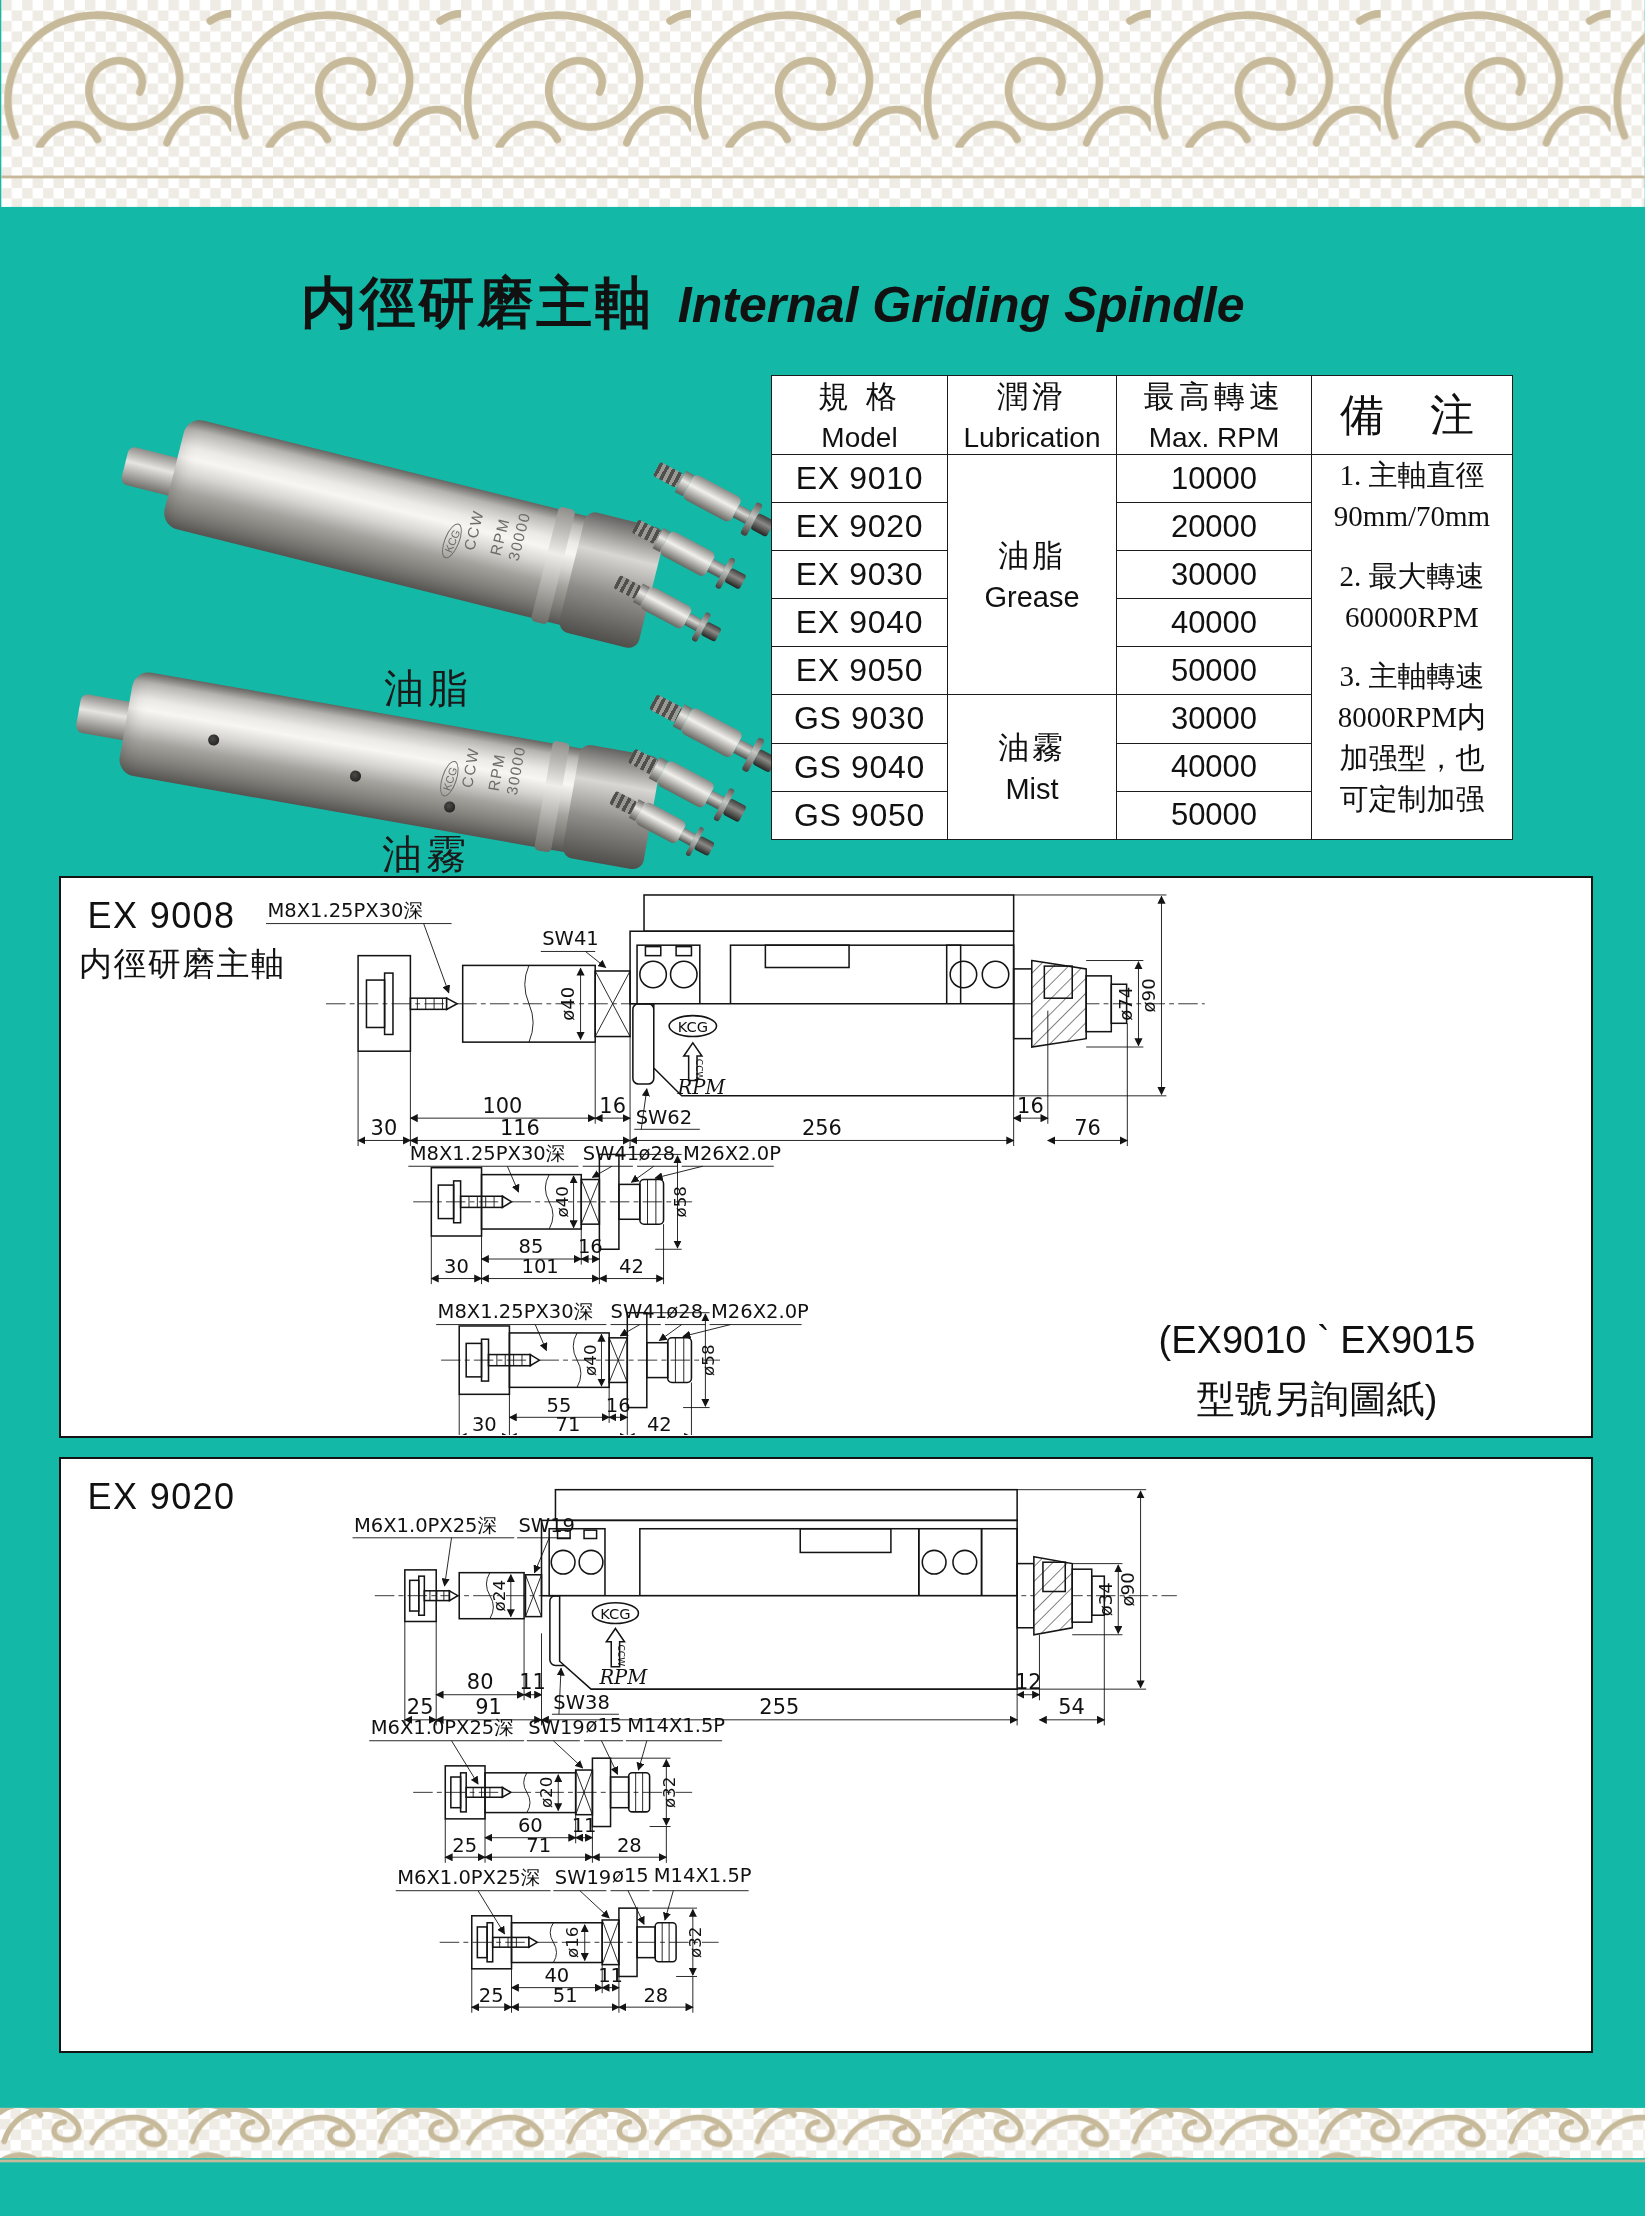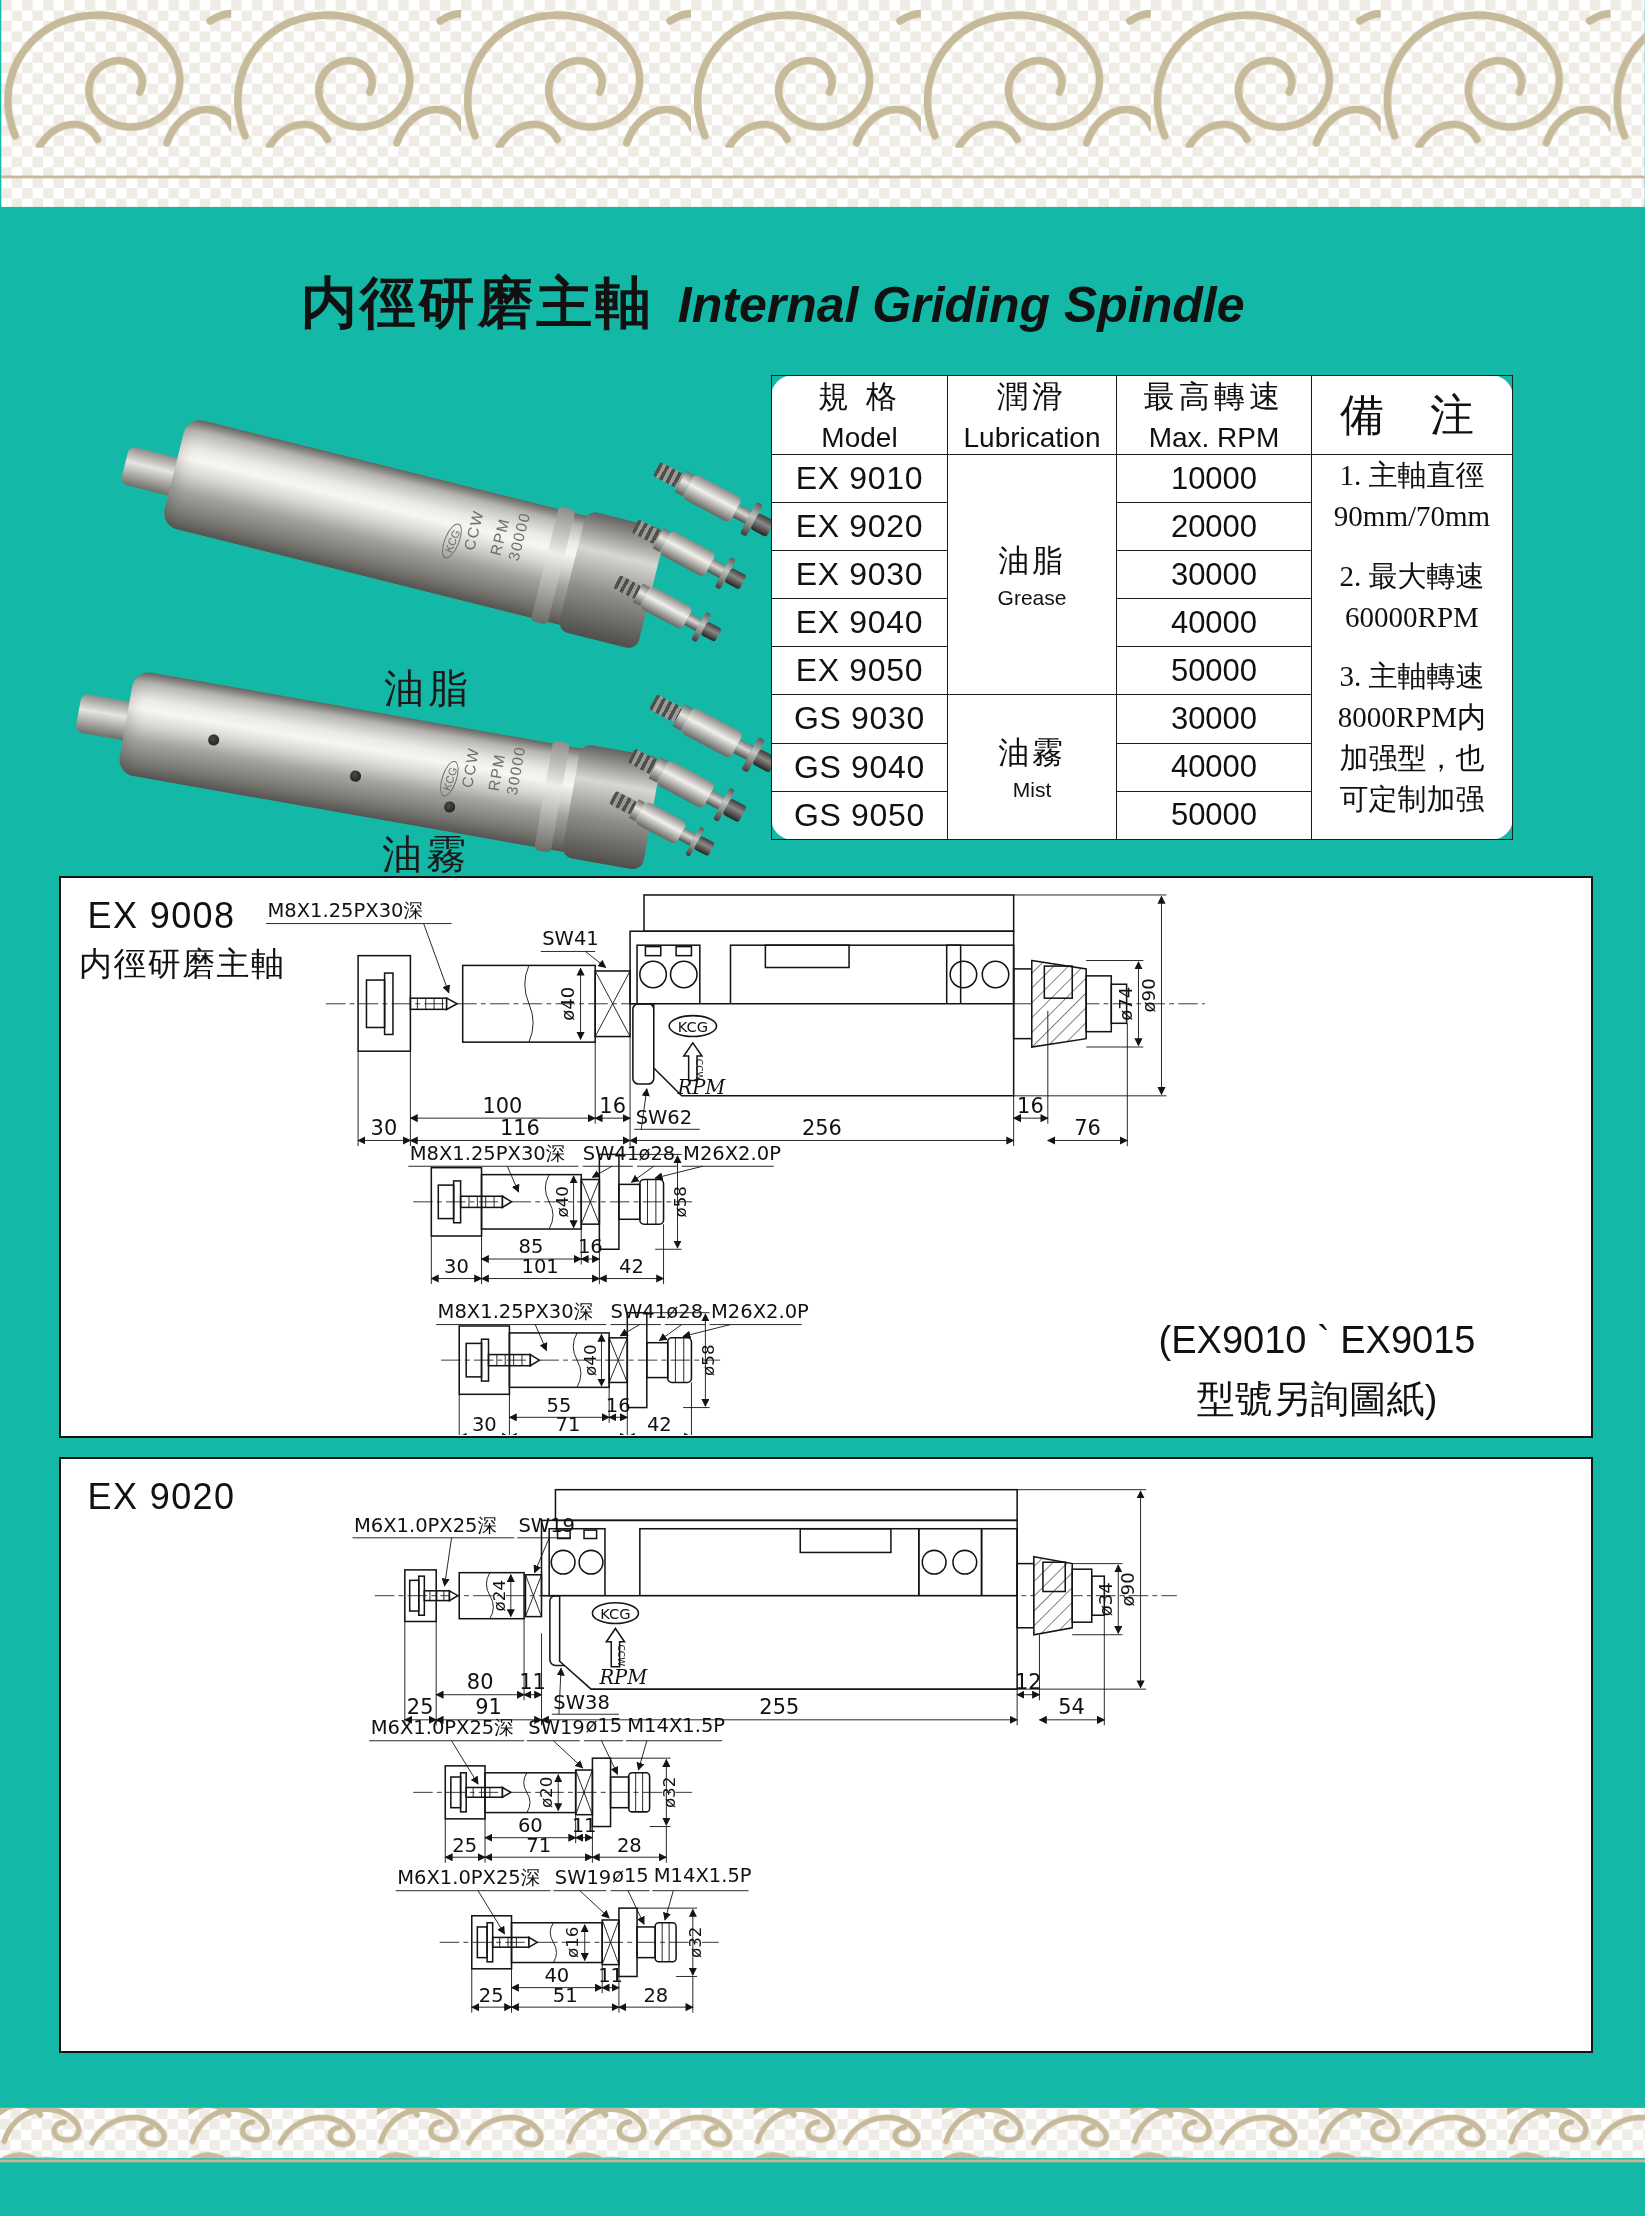--- a/index.html
+++ b/index.html
@@ -31,28 +31,28 @@
   .sdot{position:absolute;width:10.5px;height:10.5px;border-radius:50%;background:radial-gradient(circle at 40% 40%,#4a4a48,#161616);}
   .arbor{position:absolute;display:flex;align-items:center;}
   .arbor span{display:block;}
   .a-thr{width:21%;height:58%;border-radius:2.8px;background:repeating-linear-gradient(90deg,#4f4f4c 0 3.5px,#9a9995 3.5px 7px);}
   .a-col{width:7%;height:86%;background:linear-gradient(#6f6e6a,#e8e7e3 42%,#5d5c58);}
   .a-body{width:42%;height:100%;border-radius:5.6px;background:linear-gradient(#8b8a86,#f1f0ec 44%,#676661);}
   .a-neck{width:11%;height:52%;background:linear-gradient(#7c7b77,#d8d7d3 42%,#4e4d49);}
   .a-disc{width:5%;height:128%;border-radius:2.8px;background:linear-gradient(#5a5955,#c7c6c2 42%,#3c3b38);}
   .a-tip{width:14%;height:62%;border-radius:2.8px;background:linear-gradient(#3e3d3b,#8a8986 42%,#242422);}
   
-  #spec-table{position:absolute;left:771px;top:375px;border-collapse:collapse;table-layout:fixed;background:#fff;border-radius:22px;}
+  #spec-table{position:absolute;left:771px;top:375px;border-collapse:collapse;table-layout:fixed;background:#fff;}
   #spec-table td{border:1.7px solid #1c1c1c;text-align:center;vertical-align:middle;padding:0;}
   .hd-zh{font-size:31px;letter-spacing:4.2px;}
   .hd-en{font-size:28px;margin-top:4.2px;}
   .cell-model{font-size:32px;letter-spacing:0.7px;}
   .cell-rpm{font-size:31px;}
   .cell-lub .zh{font-size:31px;letter-spacing:2.8px;}
-  .cell-lub .en{font-size:21px;margin-top:4.2px;}
+  .cell-lub .en{font-size:29px;margin-top:4.2px;}
   .remarks{font-family:"Liberation Serif",serif;font-size:29px;text-align:left;padding:4.2px 2.8px 0 8.4px;line-height:1.42;}
   .remarks .note{margin-bottom:18px;}
   .hd-remark{font-family:Liberation Mono, monospace;font-size:44px;letter-spacing:9.8px;}
   
   .panel{position:absolute;left:59px;width:1534px;border:2.8px solid #141414;background:#fff;box-sizing:border-box;}
   .panel-title{position:absolute;left:26.5px;top:16.7px;font-size:36px;letter-spacing:1.4px;}
   .panel-subtitle{position:absolute;left:18px;top:64px;font-size:33px;letter-spacing:1.4px;}
   .panel-note{position:absolute;left:1092px;top:433px;width:328px;text-align:center;font-size:38px;line-height:1.55;}
   .drawing-svg{position:absolute;left:0;top:0;}
   svg text{font-family:"DejaVu Sans",sans-serif;fill:#111;}

